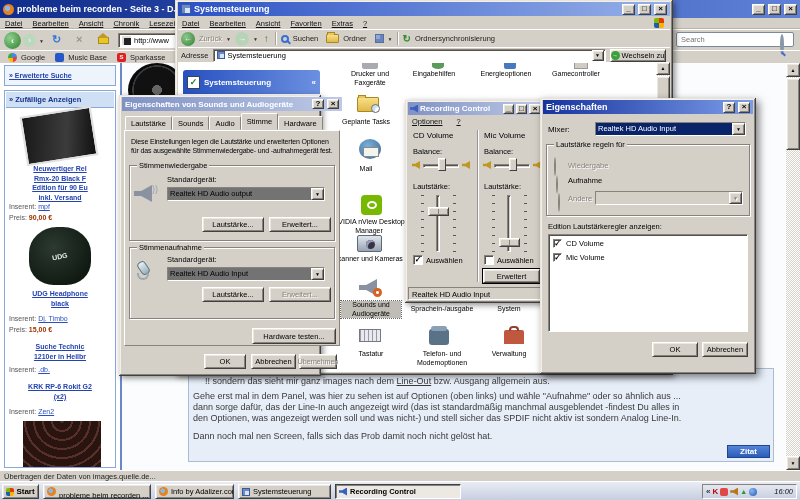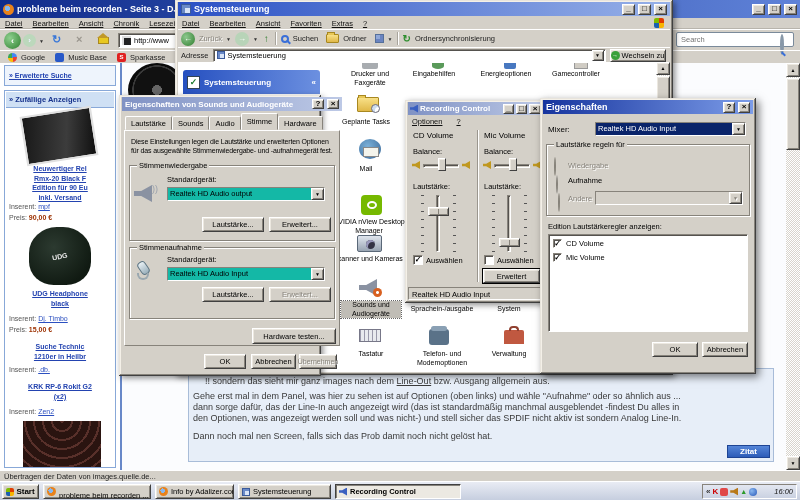--- a/index.html
+++ b/index.html
@@ -16,21 +16,21 @@
   .tbact{background:linear-gradient(90deg,#16349e,#7c9ce8);}
   .tbin{background:linear-gradient(90deg,#8092c4,#bdc9e6);}
   .tbcp{background:linear-gradient(90deg,#2a50c4,#97b1e8);}
   .tbbr{background:linear-gradient(90deg,#102c8c,#5f82d8);}
   .cbt{width:13px;height:11px;display:flex;align-items:center;justify-content:center;font-size:8px;font-weight:bold;color:#000;line-height:1;}
   .btn{display:flex;align-items:center;justify-content:center;font-size:7.5px;color:#000;white-space:nowrap;}
   .dis{color:#87837b!important;text-shadow:1px 1px 0 #fff;}
   .grp{border:1px solid #87837b;box-shadow:inset 1px 1px 0 #fff,1px 1px 0 #fff;}
   .leg{position:absolute;background:#d4d0c8;padding:0 2px;font-size:7.5px;white-space:nowrap;}
   .combo{display:flex;align-items:stretch;}
-  .combo .v{flex:1;font-size:7.5px;padding:1px 2px;white-space:nowrap;overflow:hidden;background:#14b8a6;}
+  .combo .v{flex:1;font-size:7.5px;padding:1px 2px;white-space:nowrap;overflow:hidden;background:#737373;}
   .combo .d{width:13px;display:flex;align-items:center;justify-content:center;font-size:5px;color:#000;}
   .cb{width:10px;height:10px;display:flex;align-items:center;justify-content:center;font-size:8px;font-weight:bold;line-height:1;background:#fff;}
   .rad{width:9px;height:9px;border-radius:50%;background:#fff;border:1px solid #87837b;box-shadow:inset 1px 1px 1px #a8a49c;position:relative;}
   .rad.on::after{content:"";position:absolute;inset:2px;background:#000;border-radius:50%;}
   .rad.dd{background:#d4d0c8;}
   .lbl{font-size:7.5px;color:#000;white-space:nowrap;}
   .lbl2{font-size:7px;color:#000;text-align:center;white-space:pre-line;line-height:8.5px;}
   .ml{font-size:7.5px;color:#111;white-space:nowrap;text-decoration:underline;}
   .link{color:#2b4fc0;text-decoration:underline;}
   .adt{font-size:7px;font-weight:bold;text-align:center;white-space:pre-line;line-height:9.5px;color:#2343b0;text-decoration:underline;}

